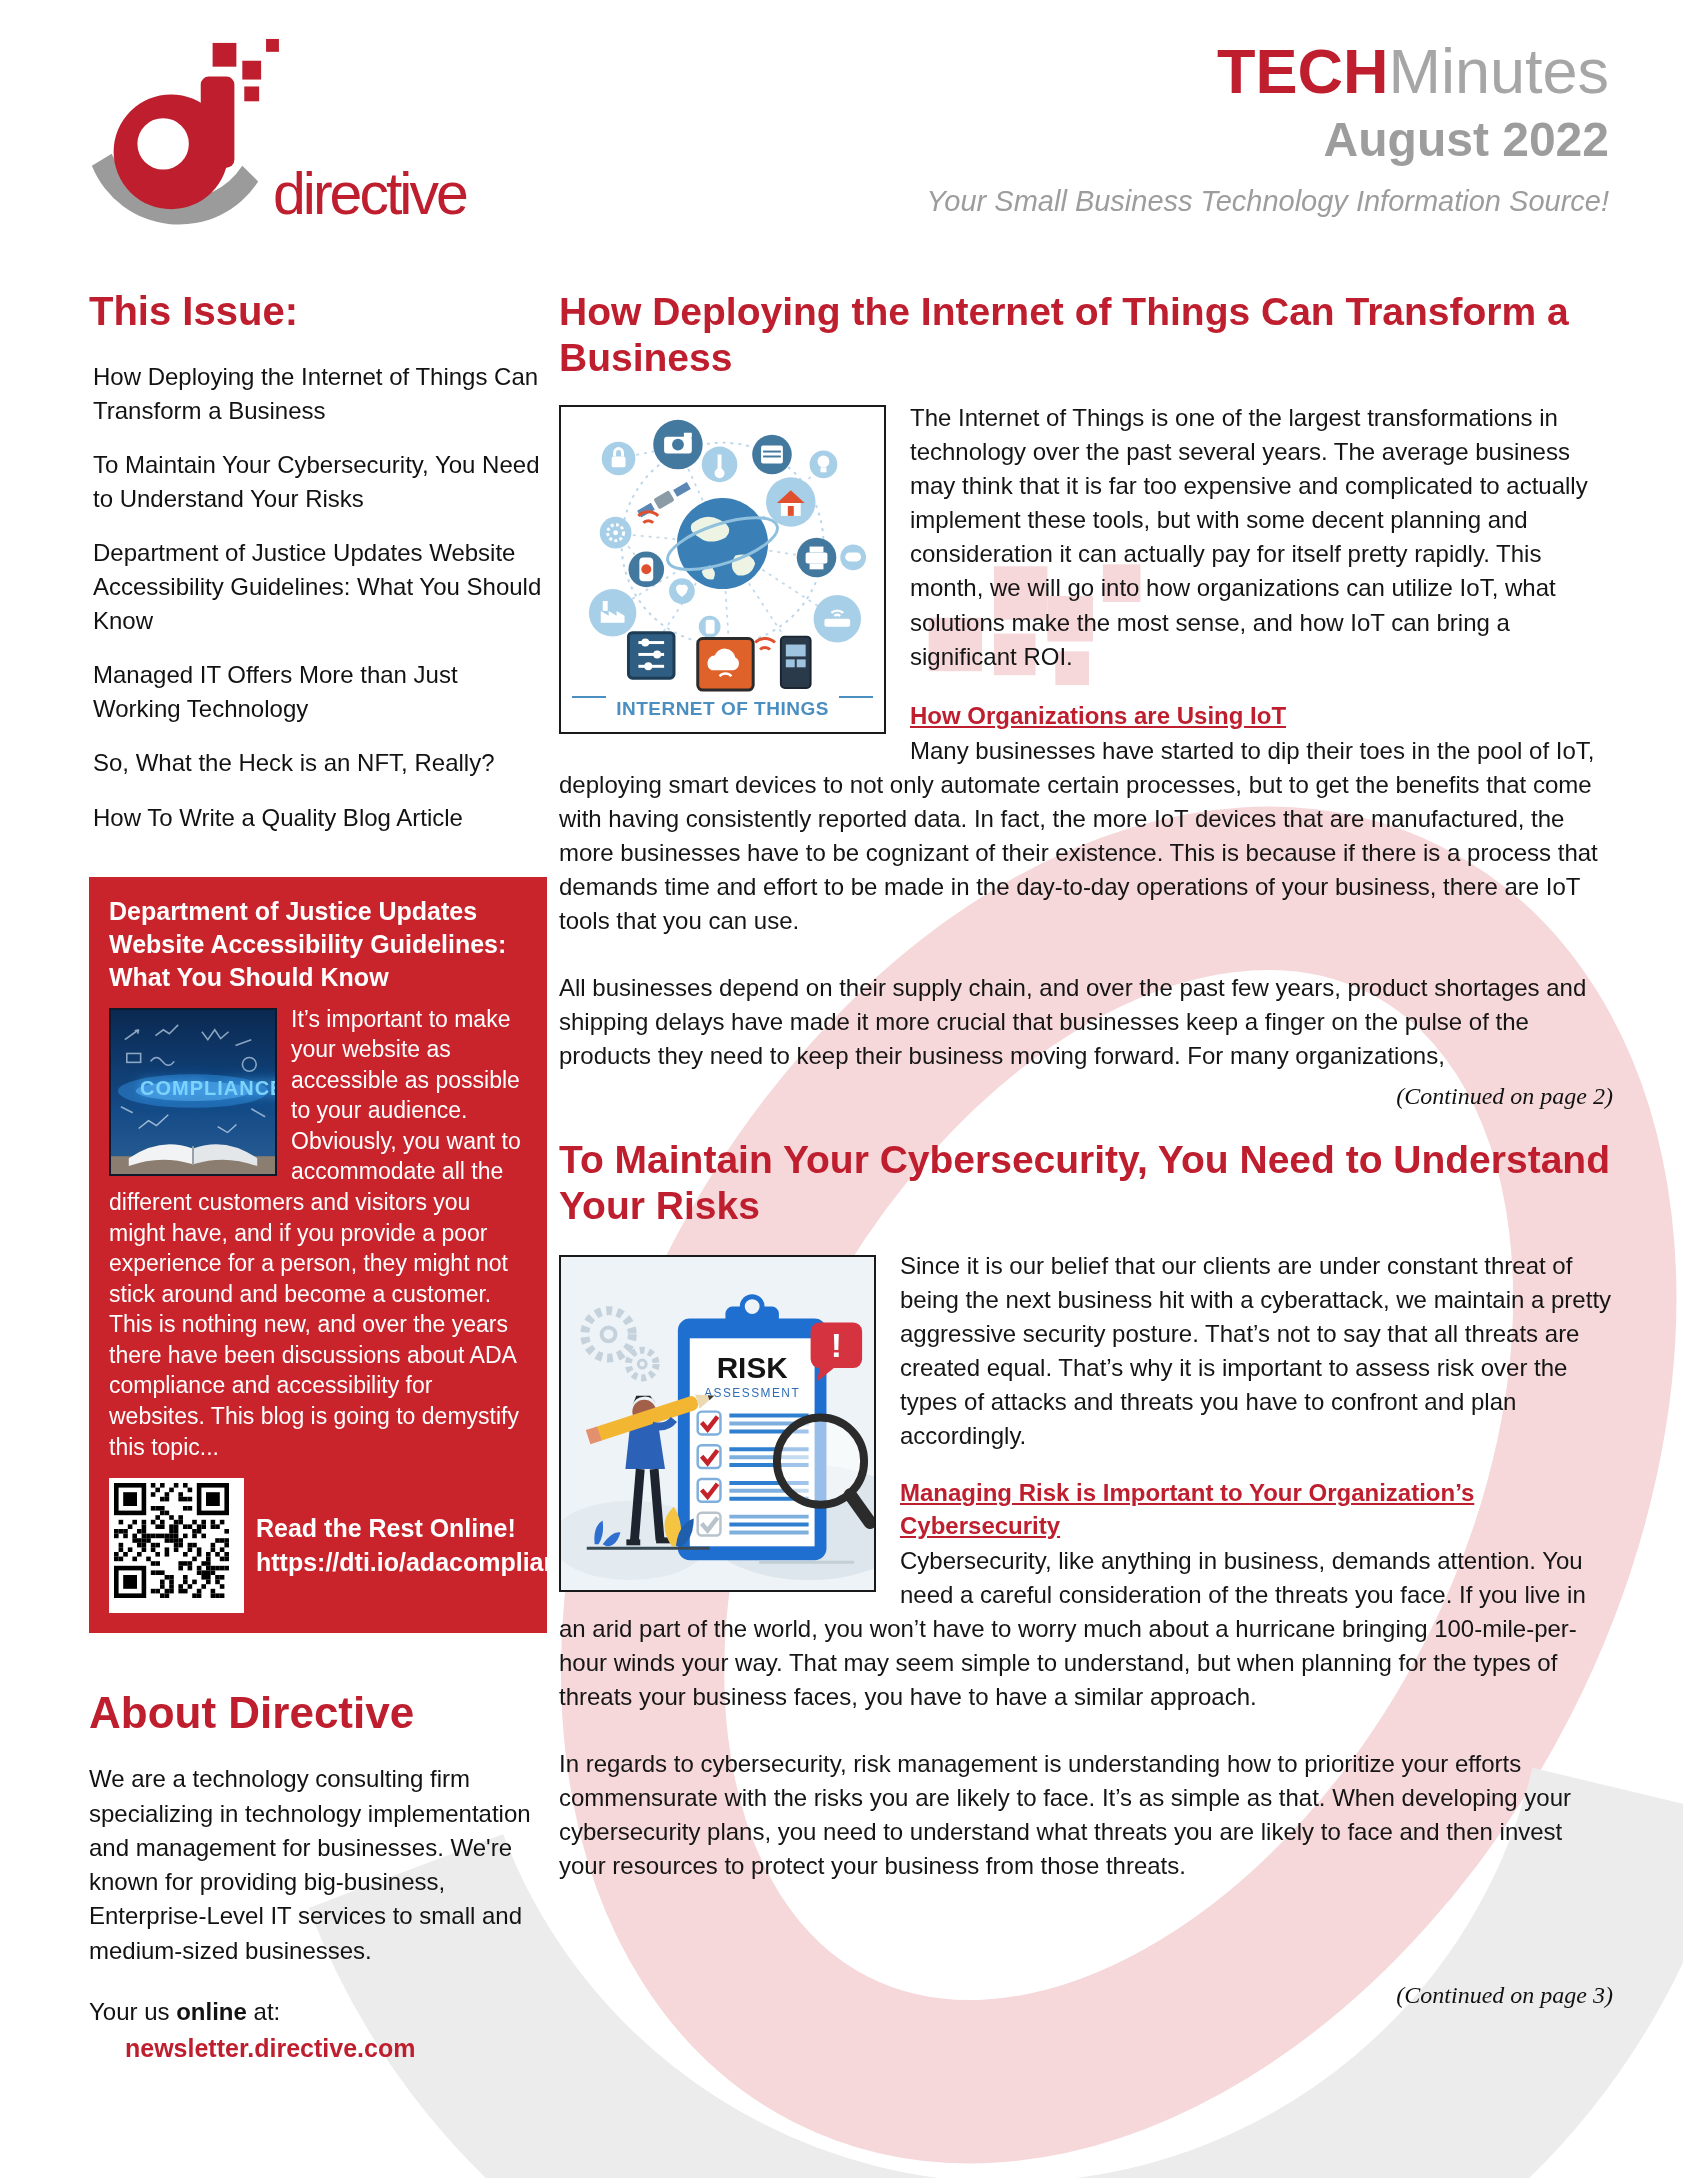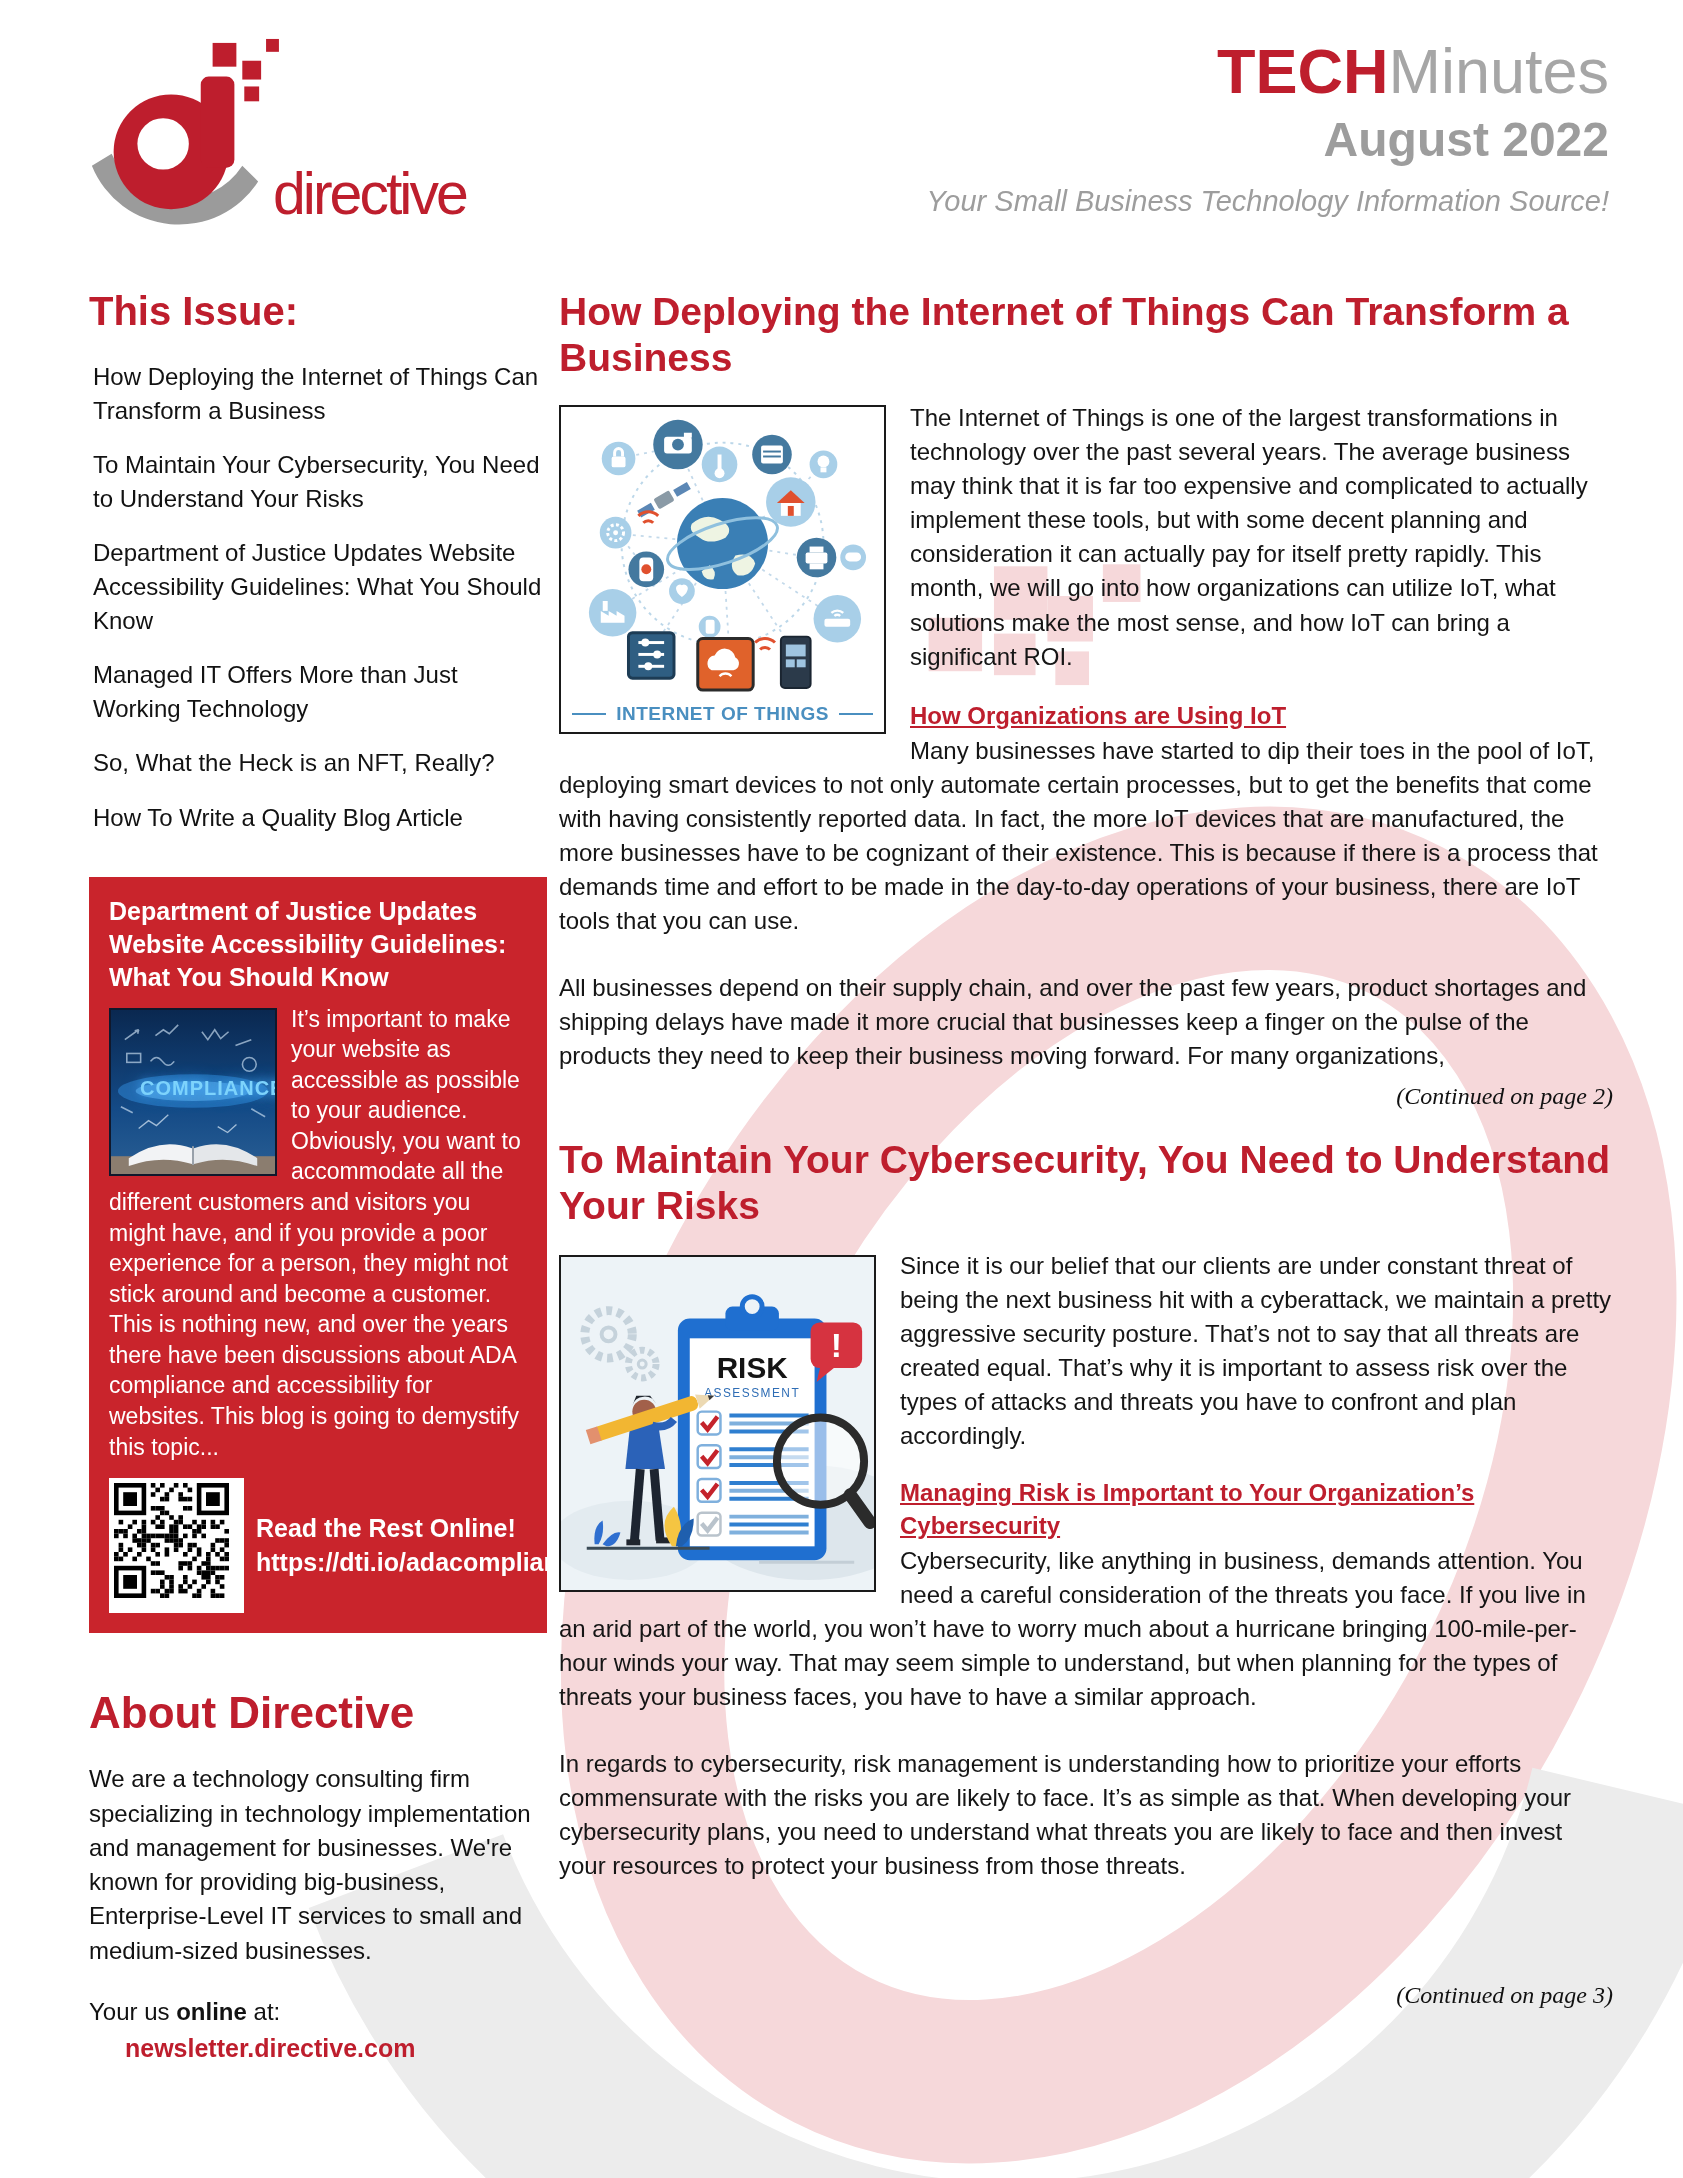--- a/index.html
+++ b/index.html
@@ -51,21 +51,21 @@
   .art-body{font-size:24px;line-height:1.42;color:#151515;}
   .art-body p{margin:0 0 32px 0;}
   .subhead{font-size:24px;font-weight:bold;color:#be1e2d;line-height:1.35;margin:0 0 2px 0;text-decoration:underline;}
   .continued{font-family:"Liberation Serif",serif;font-style:italic;font-size:24px;
              text-align:right;color:#111;margin-top:6px;}
   .continued.c3{margin-top:95px;}
   .art2-block{margin-top:24px;}
 
   .iot-figure{float:left;width:323px;margin:4px 24px 10px 0;border:2px solid #1a1a1a;background:#fff;}
   .iot-figure svg{display:block;}
-  .iot-caption{display:flex;align-items:center;justify-content:center;height:36px;}
+  .iot-caption{display:flex;justify-content:center;height:36px;}
   .iot-caption .rule{width:34px;height:2px;background:#4a8fc0;margin:0 10px;}
   .iot-caption .cap{font-size:19px;font-weight:bold;color:#4a8fc0;letter-spacing:0.5px;}
 
   .risk-figure{float:left;width:313px;height:333px;margin:6px 24px 8px 0;border:2px solid #1a1a1a;
                background:#edf3f7;overflow:hidden;}
   .risk-figure svg{display:block;}
 
   .clearfix::after{content:"";display:table;clear:both;}
 </style>
 </head>

